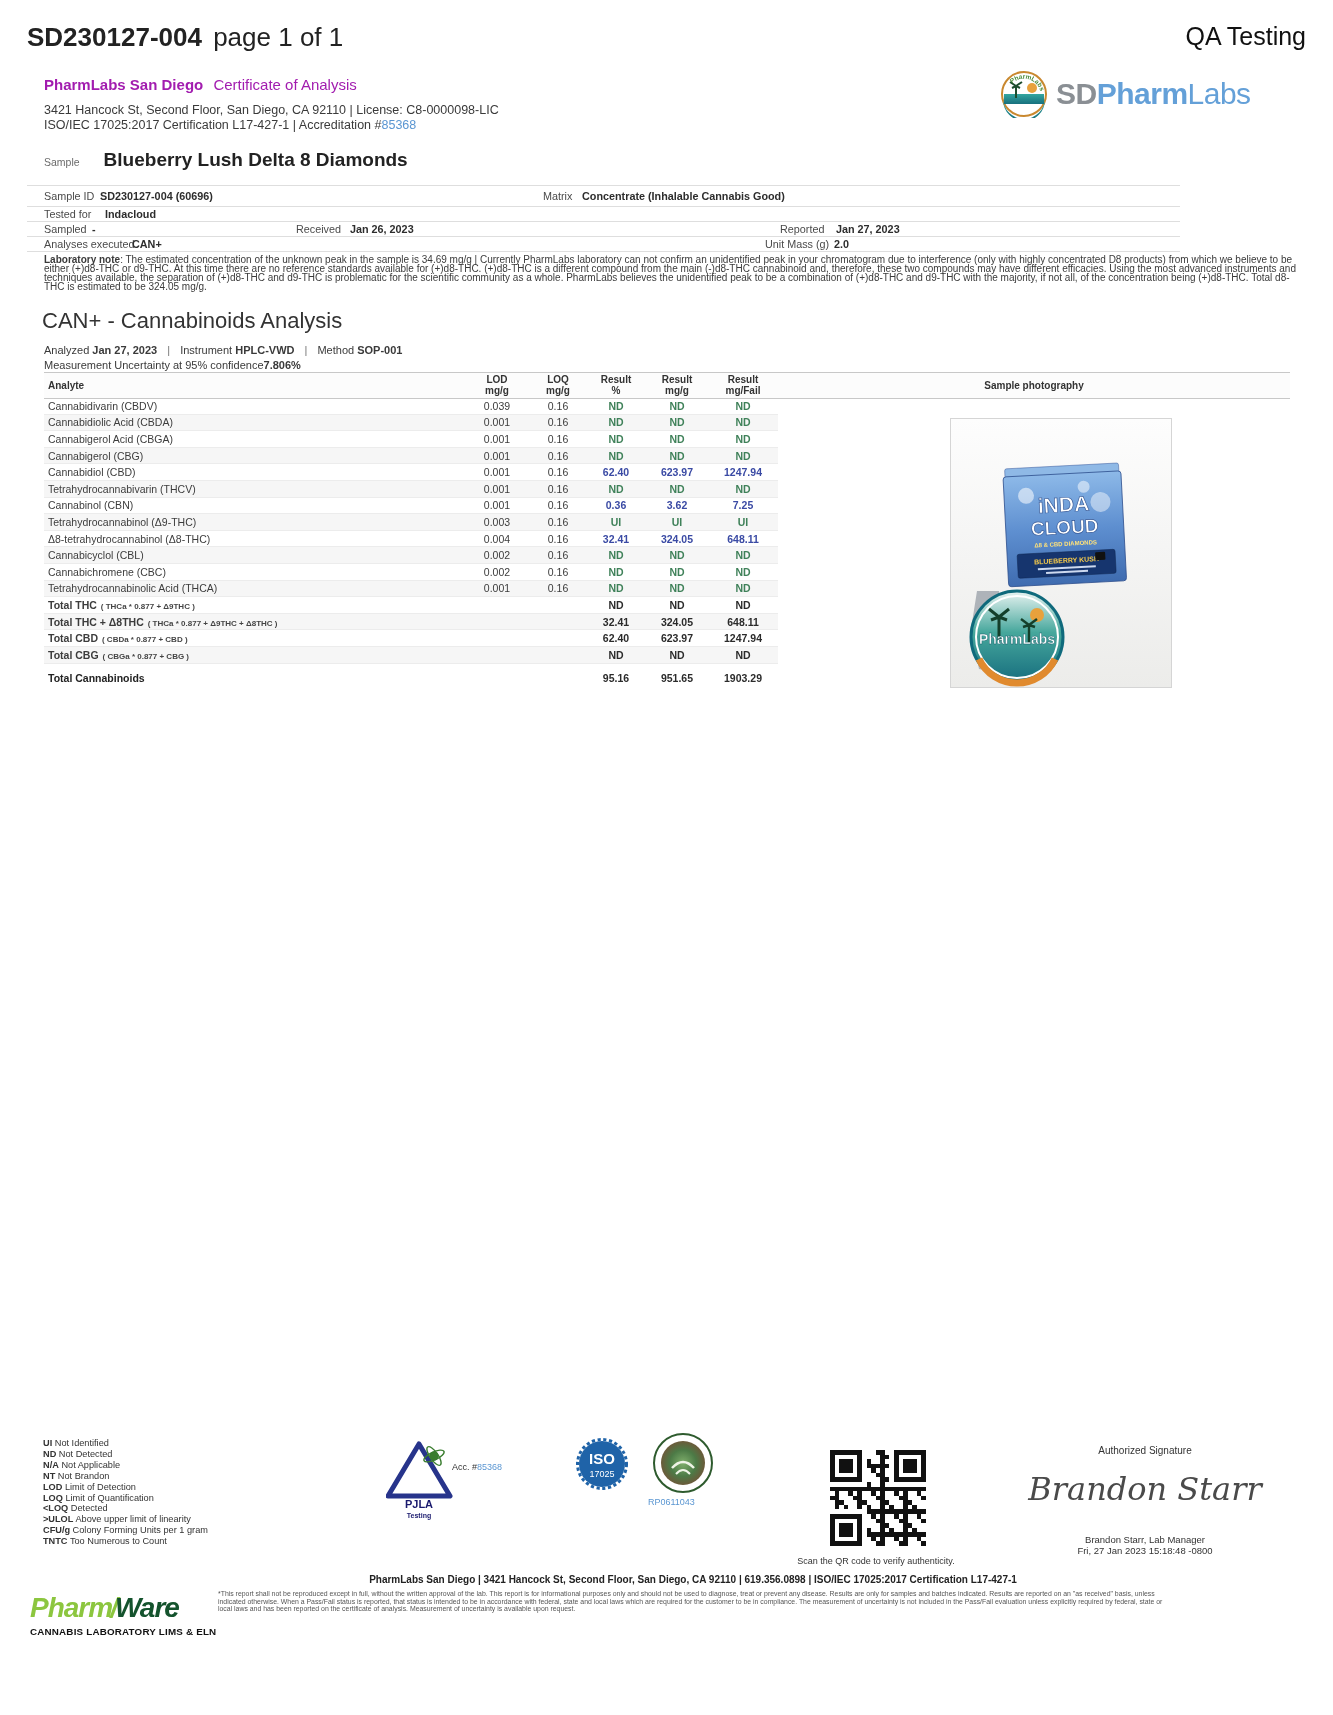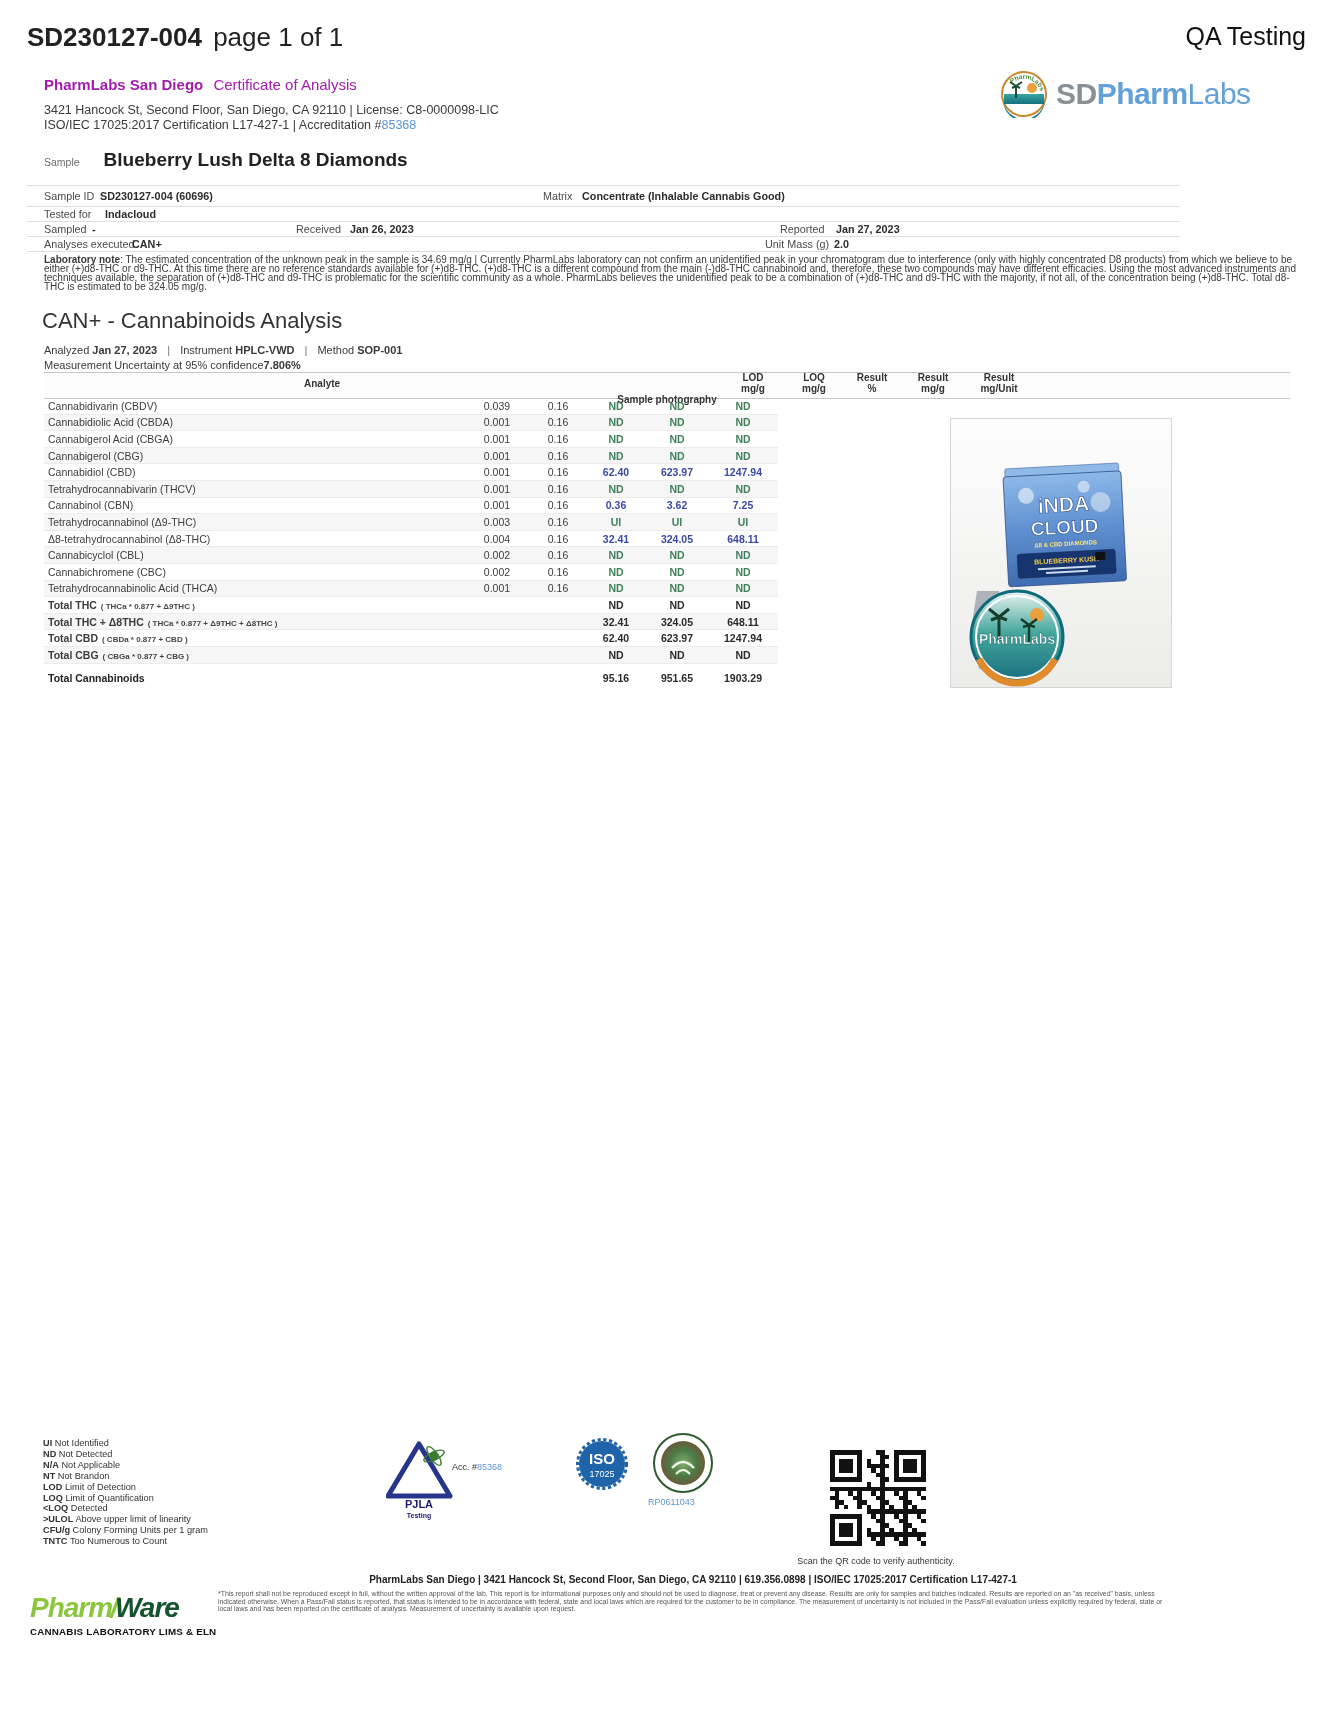--- a/index.html
+++ b/index.html
@@ -36,21 +36,21 @@
   .lab-note{position:absolute;left:44px;top:256px;width:1255px;font-size:10px;line-height:8.9px;color:#3a3a3a;}
   .lab-note b{font-weight:700;}
   
   .can-title{position:absolute;left:42px;top:308px;font-size:22px;color:#333;}
   .analyzed-line{position:absolute;left:44px;top:344px;font-size:11px;color:#3a3a3a;}
   .analyzed-line .b{font-weight:700;}
   .analyzed-line .sep{margin:0 7px;color:#777;}
   .uncert-line{position:absolute;left:44px;top:359px;font-size:11px;color:#3a3a3a;}
   .uncert-line .b{font-weight:700;}
   .thead{position:absolute;left:44px;top:372px;width:1246px;height:25px;display:flex;align-items:center;
-         border-top:1px solid #c8c8c8;border-bottom:1px solid #c8c8c8;background:#fcfcfc;flex-direction:column;}
+         border-top:1px solid #c8c8c8;border-bottom:1px solid #c8c8c8;background:#fcfcfc;}
   .hcols{display:flex;width:734px;align-items:center;}
   .hcell{font-size:10px;font-weight:700;color:#333;}
   .h-analyte{width:420px;text-align:left;padding-left:4px;box-sizing:border-box;}
   .h-num{text-align:center;line-height:10.5px;}
   .hcols .hcell:nth-child(2){width:66px;}
   .hcols .hcell:nth-child(3){width:56px;}
   .hcols .hcell:nth-child(4){width:60px;}
   .hcols .hcell:nth-child(5){width:62px;}
   .hcols .hcell:nth-child(6){width:70px;}
   .h-photo{flex:1;text-align:center;font-size:10px;font-weight:700;color:#333;}
@@ -205,21 +205,21 @@
         <div class="hcell h-num">
           <div class="hl">Result</div>
           <div class="hl">%</div>
         </div>
         <div class="hcell h-num">
           <div class="hl">Result</div>
           <div class="hl">mg/g</div>
         </div>
         <div class="hcell h-num">
           <div class="hl">Result</div>
-          <div class="hl">mg/Unit</div>
+          <div class="hl">mg/Fail</div>
         </div>
       </div>
     <div class="h-photo">Sample photography</div>
   </div>
 
   <div class="rows">
       <div class="trow">
         <div class="c-analyte">
           <div class="a-name">Cannabidivarin (CBDV)</div>
         </div>
@@ -632,20 +632,26 @@
         <rect x="14" y="0" width="7" height="7"></rect>
         <rect x="15" y="1" width="5" height="5" fill="#fff"></rect>
         <rect x="16" y="2" width="3" height="3"></rect>
         <rect x="0" y="14" width="7" height="7"></rect>
         <rect x="1" y="15" width="5" height="5" fill="#fff"></rect>
         <rect x="2" y="16" width="3" height="3"></rect>
       </svg>
   </div>
   <div class="qr-caption">Scan the QR code to verify authenticity.</div>
 
+  <div class="sig-block">
+    <div class="sig-title">Authorized Signature</div>
+    <div class="sig-script">Brandon Starr</div>
+    <div class="sig-name">Brandon Starr, Lab Manager</div>
+    <div class="sig-date">Fri, 27 Jan 2023 15:18:48 -0800</div>
+  </div>
 
   <div class="footer-bold">PharmLabs San Diego | 3421 Hancock St, Second Floor, San Diego, CA 92110 | 619.356.0898 | ISO/IEC 17025:2017 Certification L17-427-1</div>
   <div class="disclaimer">*This report shall not be reproduced except in full, without the written approval of the lab. This report is for informational purposes only and should not be used to diagnose, treat or prevent any disease. Results are only for samples and batches indicated. Results are reported on an "as received" basis, unless indicated otherwise. When a Pass/Fail status is reported, that status is intended to be in accordance with federal, state and local laws which are required for the customer to be in compliance. The measurement of uncertainty is not included in the Pass/Fail evaluation unless explicitly required by federal, state or local laws and has been reported on the certificate of analysis. Measurement of uncertainty is available upon request.</div>
 
   <div class="pharmware">
     <div class="pw">
       <span class="pw1">Pharm</span><span class="pw-slash">/</span><span class="pw2">Ware</span>
     </div>
     <div class="pw-tag">CANNABIS LABORATORY LIMS &amp; ELN</div>
   </div>

